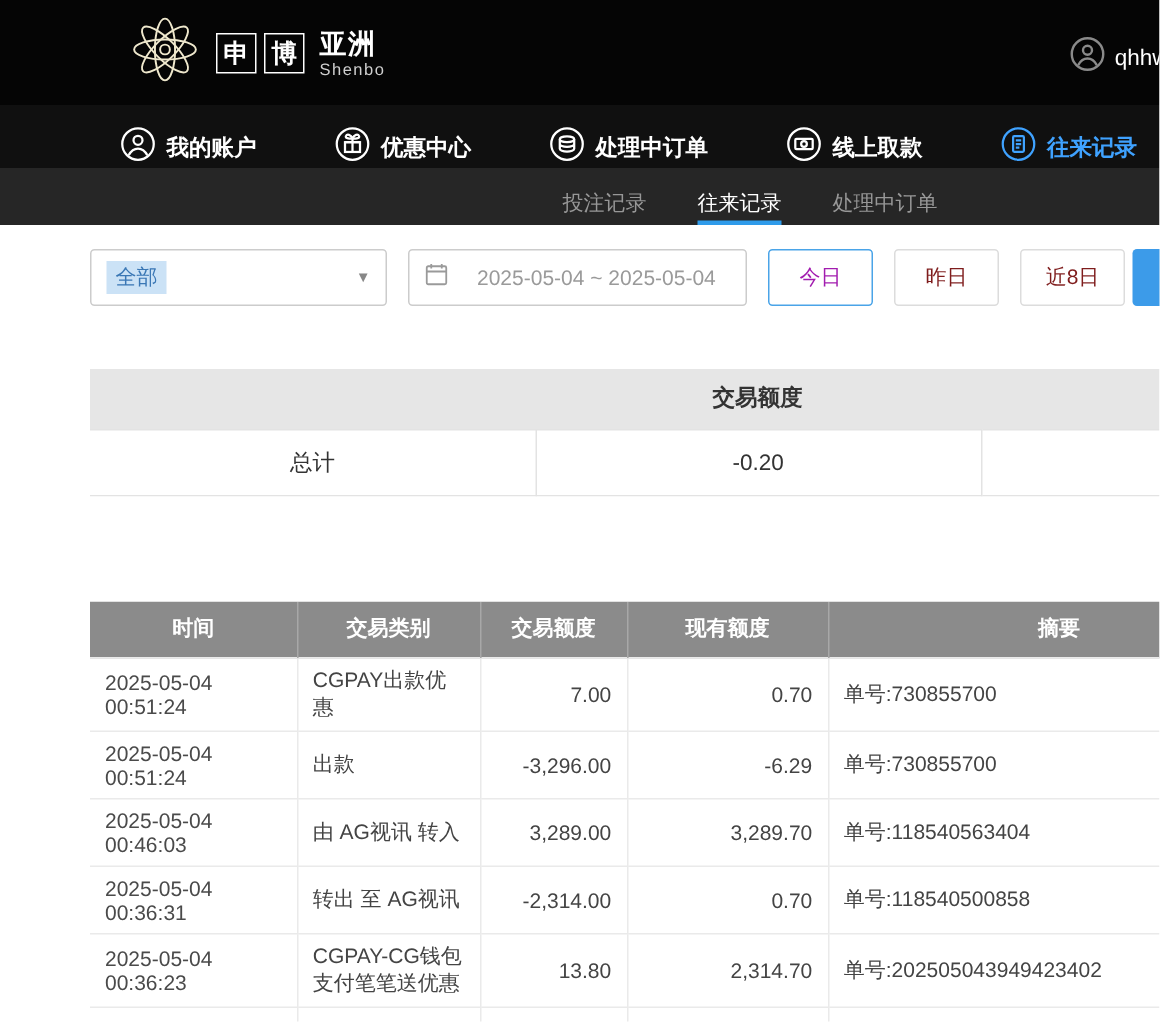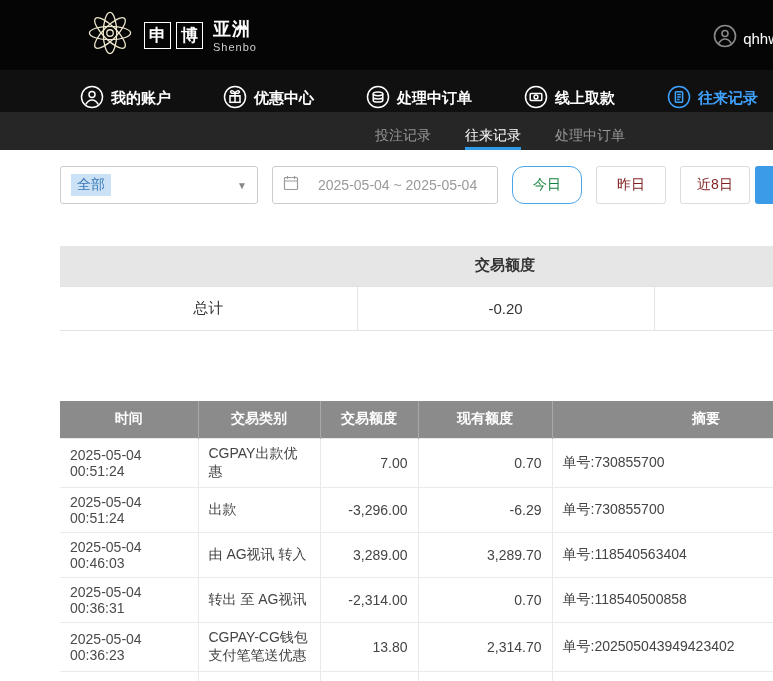--- a/index.html
+++ b/index.html
@@ -33,21 +33,21 @@
   .filters { display:flex; align-items:center; margin:16px 0 0 60px; gap:14px; position:relative; height:38px; }
   .dropdown { width:198px; height:38px; border:1px solid #ccc; border-radius:3px; background:#fff;
     display:flex; align-items:center; justify-content:space-between; padding:0 10px; cursor:pointer; }
   .dropdown-value { background:#cbe2f6; color:#3a77b5; font-size:14px; padding:2px 6px; }
   .caret { color:#888; font-size:10px; }
   .datebox { width:226px; height:38px; border:1px solid #ccc; border-radius:3px; background:#fff;
     display:flex; align-items:center; gap:19px; padding:18px 10px; cursor:pointer; }
   .date-text { color:#9a9a9a; font-size:14px; white-space:nowrap; }
   .fbtn { height:38px; min-width:70px; padding:0 14px; background:#fff; border:1px solid #dcdcdc; border-radius:3px;
     color:#7f1d1d; font-size:14px; cursor:pointer; }
-  .fbtn.active { border-color:#4aa4e8; color:#15803d;border-radius:12px; }
+  .fbtn.active { border-color:#4aa4e8; color:#a21caf; }
   .search-btn { position:absolute; right:-60px; top:0; width:78px; height:38px; background:#3c9be9; border:none;
     border-radius:3px; cursor:pointer; }
 
   
   .summary-wrap { margin:42px 0 0 60px; width:713px; overflow:hidden; }
   table { border-collapse:collapse; }
   .summary-table { width:890px; table-layout:fixed; }
   .summary-table th { background:#e6e6e6; height:40px; font-size:15px; font-weight:bold; color:#333; text-align:center; }
   .summary-table td { height:44px; text-align:center; font-size:15px; color:#333; border:1px solid #e3e3e3; background:#fff; }
   .summary-table tr td:first-child { border-left:none; }

